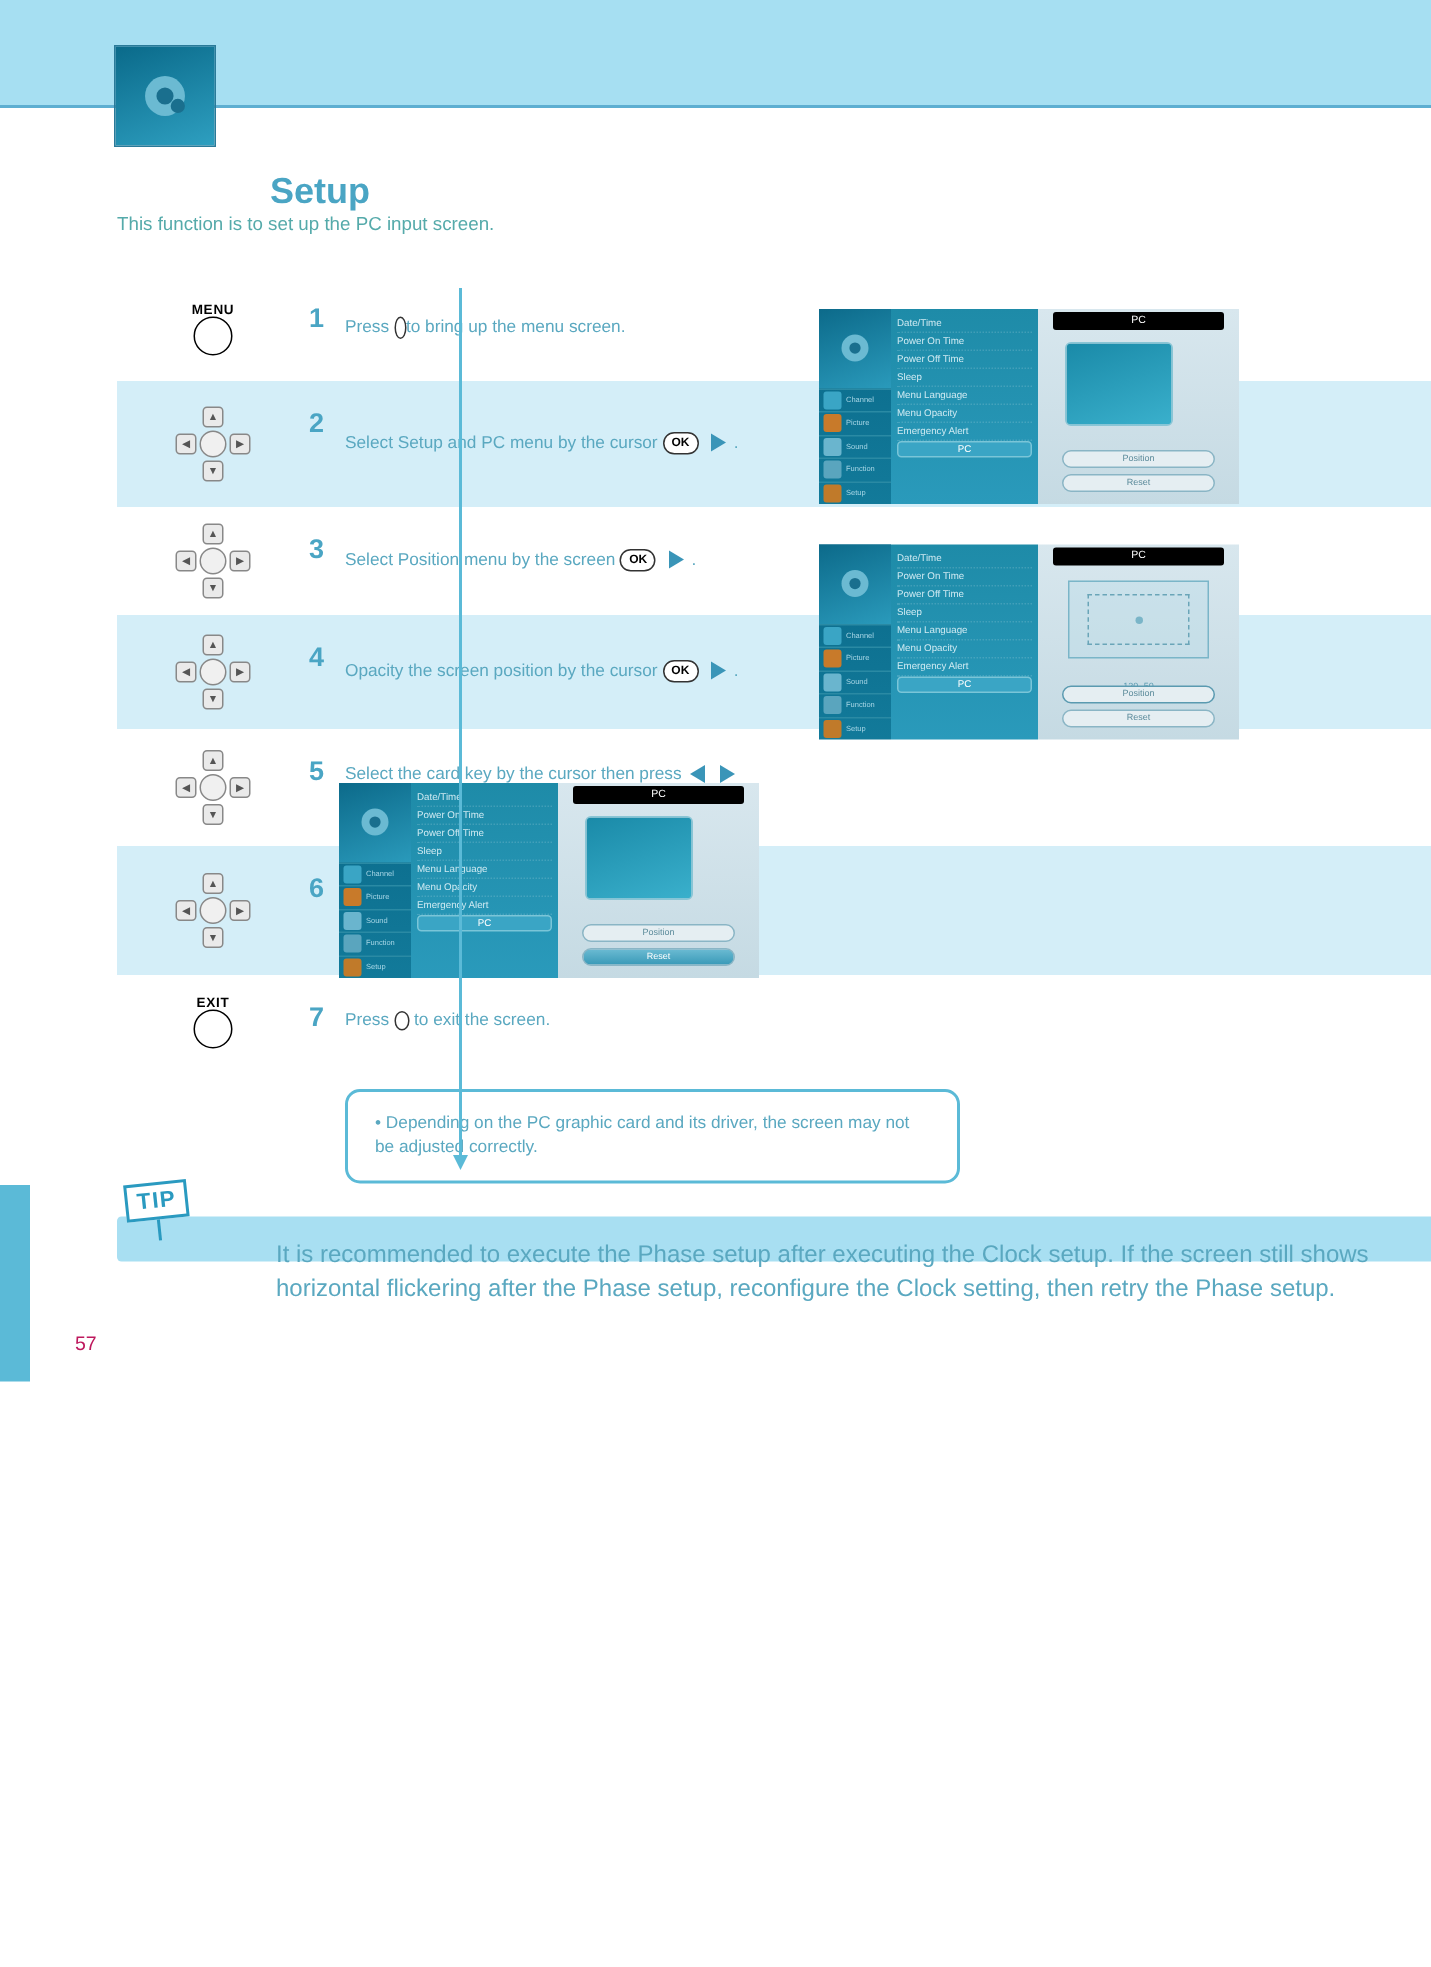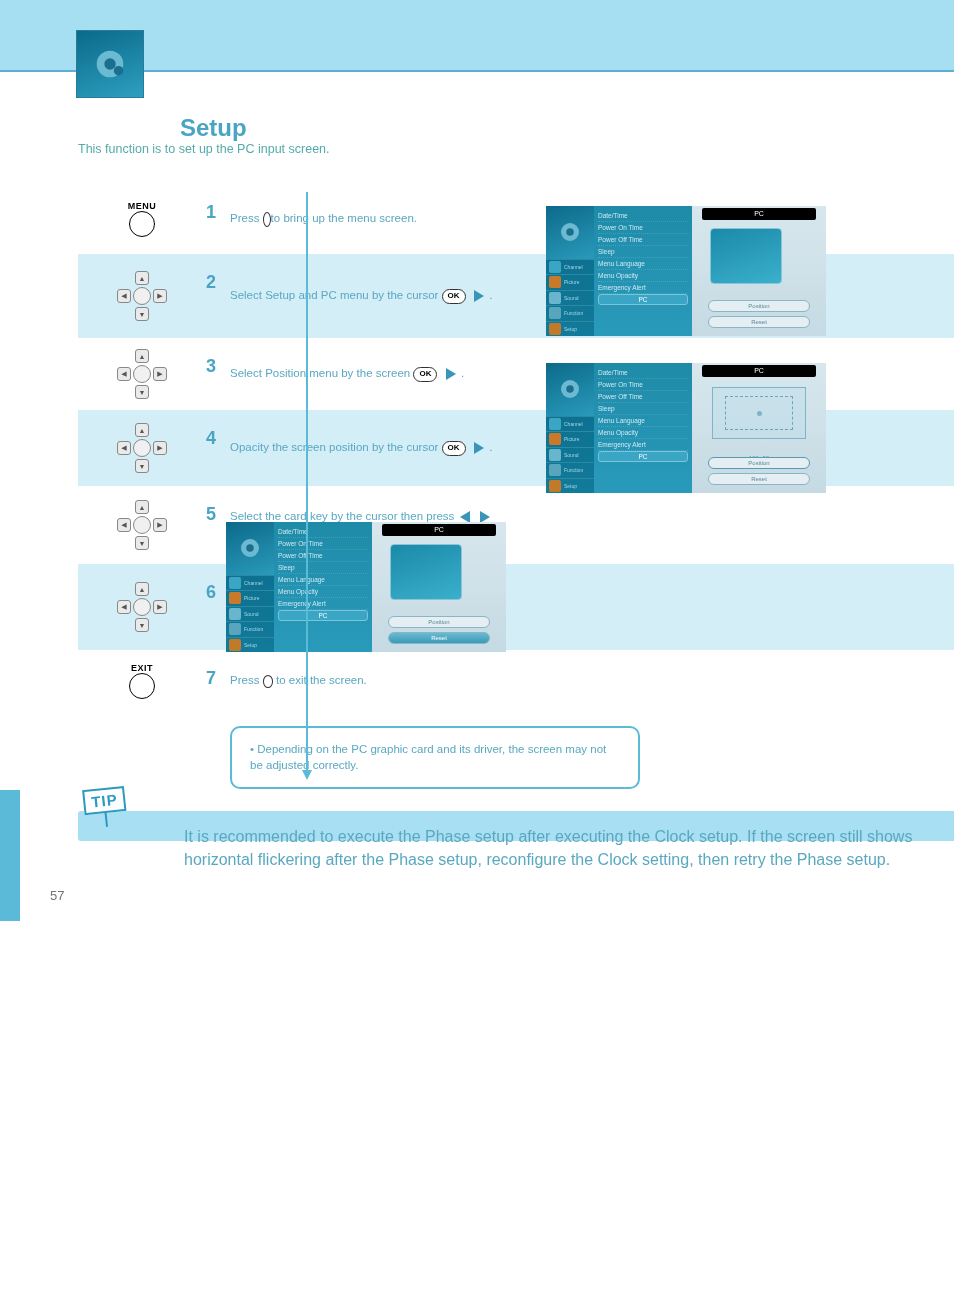--- a/index.html
+++ b/index.html
@@ -58,21 +58,21 @@
 .right .pbtn.sel { background:#e5eef2; border-color:#5a9ab0; }
 .right .pbtn.hi { background:linear-gradient(#6abad2,#3a9ab8); color:#fff; }
 .vline { position:absolute; left:228px; top:8px; width:2px; background:#5bbad7; z-index:1; }
 .vline .arrow { position:absolute; bottom:-2px; left:-4px; width:0; height:0; border-left:5px solid transparent; border-right:5px solid transparent; border-top:10px solid #5bbad7; }
 .info-box { margin:14px 0 0 230px; width:410px; border:2px solid #5bbad7; border-radius:10px; padding:14px 18px; color:#5aa8c0; font-size:11.5px; line-height:1.35; }
 .tip-bar { position:absolute; left:78px; right:0; bottom:80px; height:30px; background:#a8dff2; border-radius:3px 0 0 3px; }
 .tip-badge { position:absolute; left:84px; bottom:94px; transform:rotate(-6deg); }
 .tip-badge .box { border:2px solid #2a9ac0; background:#fff; padding:2px 6px; font-size:15px; font-weight:bold; color:#2a9ac0; letter-spacing:1px; }
 .tip-badge .stick { width:2px; height:14px; background:#2a9ac0; margin:0 auto; }
 .tip-text { position:absolute; left:140px; right:30px; bottom:50px; color:#5aa8c0; font-size:16px; line-height:1.4;margin-left:44px; }
-.pgnum { position:absolute; left:50px; bottom:18px; font-size:13px; color:#737373; }
+.pgnum { position:absolute; left:50px; bottom:18px; font-size:13px; color:#be185d; }
 .sidebar-tab { position:absolute; left:0; top:790px; width:20px; height:160px; background:#5bbad7; }
 .fill { height:921px; position:relative; }
 </style>
 </head>
 <body>
 <div class="fill">
 
 <div class="hdr">
   <div class="hdr-icon">
     <svg class="gear-big" viewBox="0 0 40 40">

